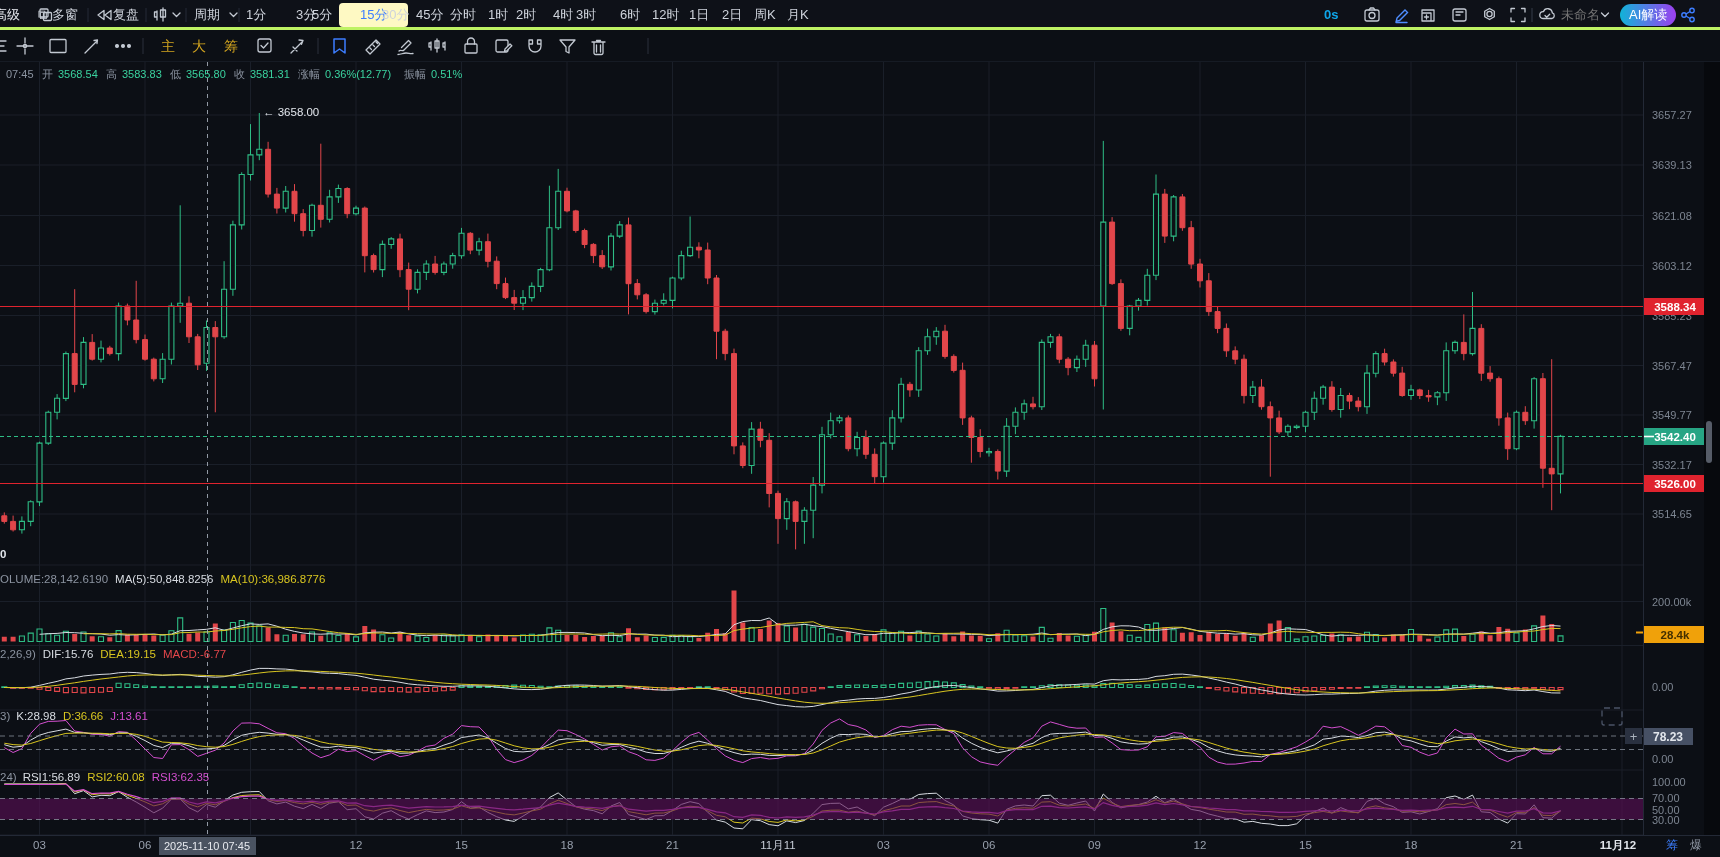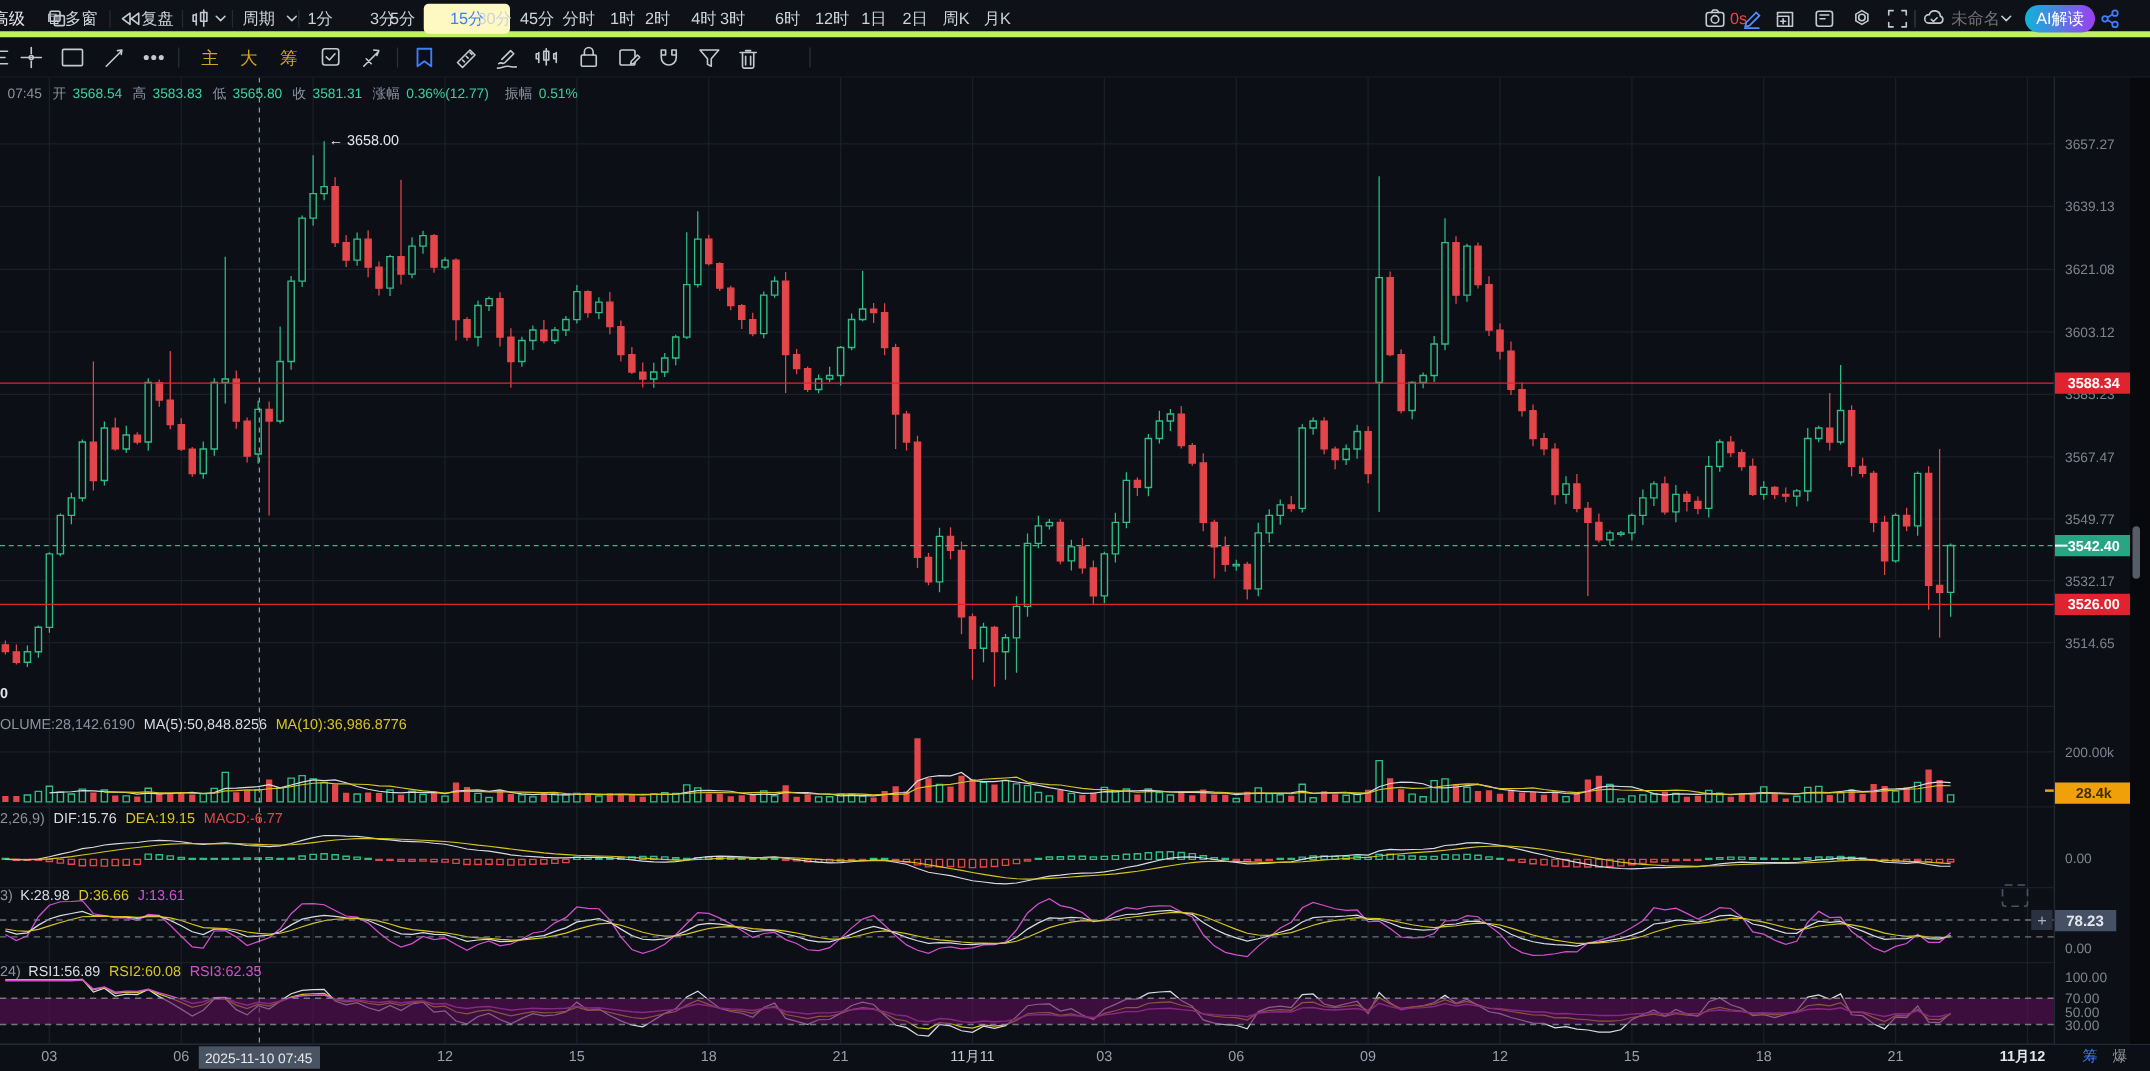--- a/index.html
+++ b/index.html
@@ -1,16 +1,16 @@
 <!DOCTYPE html>
 <html><head><meta charset="utf-8">
 <style>
 *{margin:0;padding:0;box-sizing:border-box}
 html,body{width:1720px;height:857px;background:#0c0f15;overflow:hidden;font-family:"Liberation Sans",sans-serif}
-#topbar{position:absolute;left:0;top:0;width:1720px;height:30px;background:#0e1118;border-bottom:5px solid #bef264;color:#ced3db;font-size:13px}
+#topbar{position:absolute;left:0;top:0;width:1720px;height:30px;background:#0e1118;border-bottom:3px solid #bef264;color:#ced3db;font-size:13px}
 #topbar .it{position:absolute;top:0;height:30px;line-height:30px;white-space:nowrap}
 #toolbar{position:absolute;left:0;top:30px;width:1720px;height:32px;background:#0c0f15;border-bottom:1px solid #161b24;color:#b8bfc9;font-size:14px}
 #toolbar .it{position:absolute;top:0;height:32px;line-height:32px}
 .gold{color:#d2a41f}
 #topbar,#toolbar{z-index:5}
 svg text{font-family:"Liberation Sans",sans-serif}
 </style></head>
 <body>
 <div id="topbar">
  <span class="it" style="left:-6px;color:#e8ebf0">高级</span>
@@ -29,21 +29,21 @@
  <span class="it" style="left:488px">1时</span>
  <span class="it" style="left:516px">2时</span>
  <span class="it" style="left:576px">3时</span>
  <span class="it" style="left:553px">4时</span>
  <span class="it" style="left:620px">6时</span>
  <span class="it" style="left:652px">12时</span>
  <span class="it" style="left:689px">1日</span>
  <span class="it" style="left:722px">2日</span>
  <span class="it" style="left:754px">周K</span>
  <span class="it" style="left:787px">月K</span>
- <span class="it" style="left:1384px;color:#ef4444;font-weight:normal">0s</span>
+ <span class="it" style="left:1324px;color:#0ea5e9;font-weight:bold">0s</span>
 
  <span class="it" style="left:1561px;color:#737373">未命名</span>
  <span class="it" style="left:1620px;top:4px;height:22px;line-height:22px;background:linear-gradient(90deg,#11b3d8,#9d3ff0);border-radius:11px;padding:0 9px;color:#fff;font-size:13px">AI解读</span>
 </div>
 <div id="toolbar">
  <span class="it gold" style="left:161px">主</span>
  <span class="it gold" style="left:192px">大</span>
  <span class="it gold" style="left:224px">筹</span>
 </div>
 <svg id="icons" width="1720" height="62" viewBox="0 0 1720 62" style="position:absolute;left:0;top:0;z-index:8">

